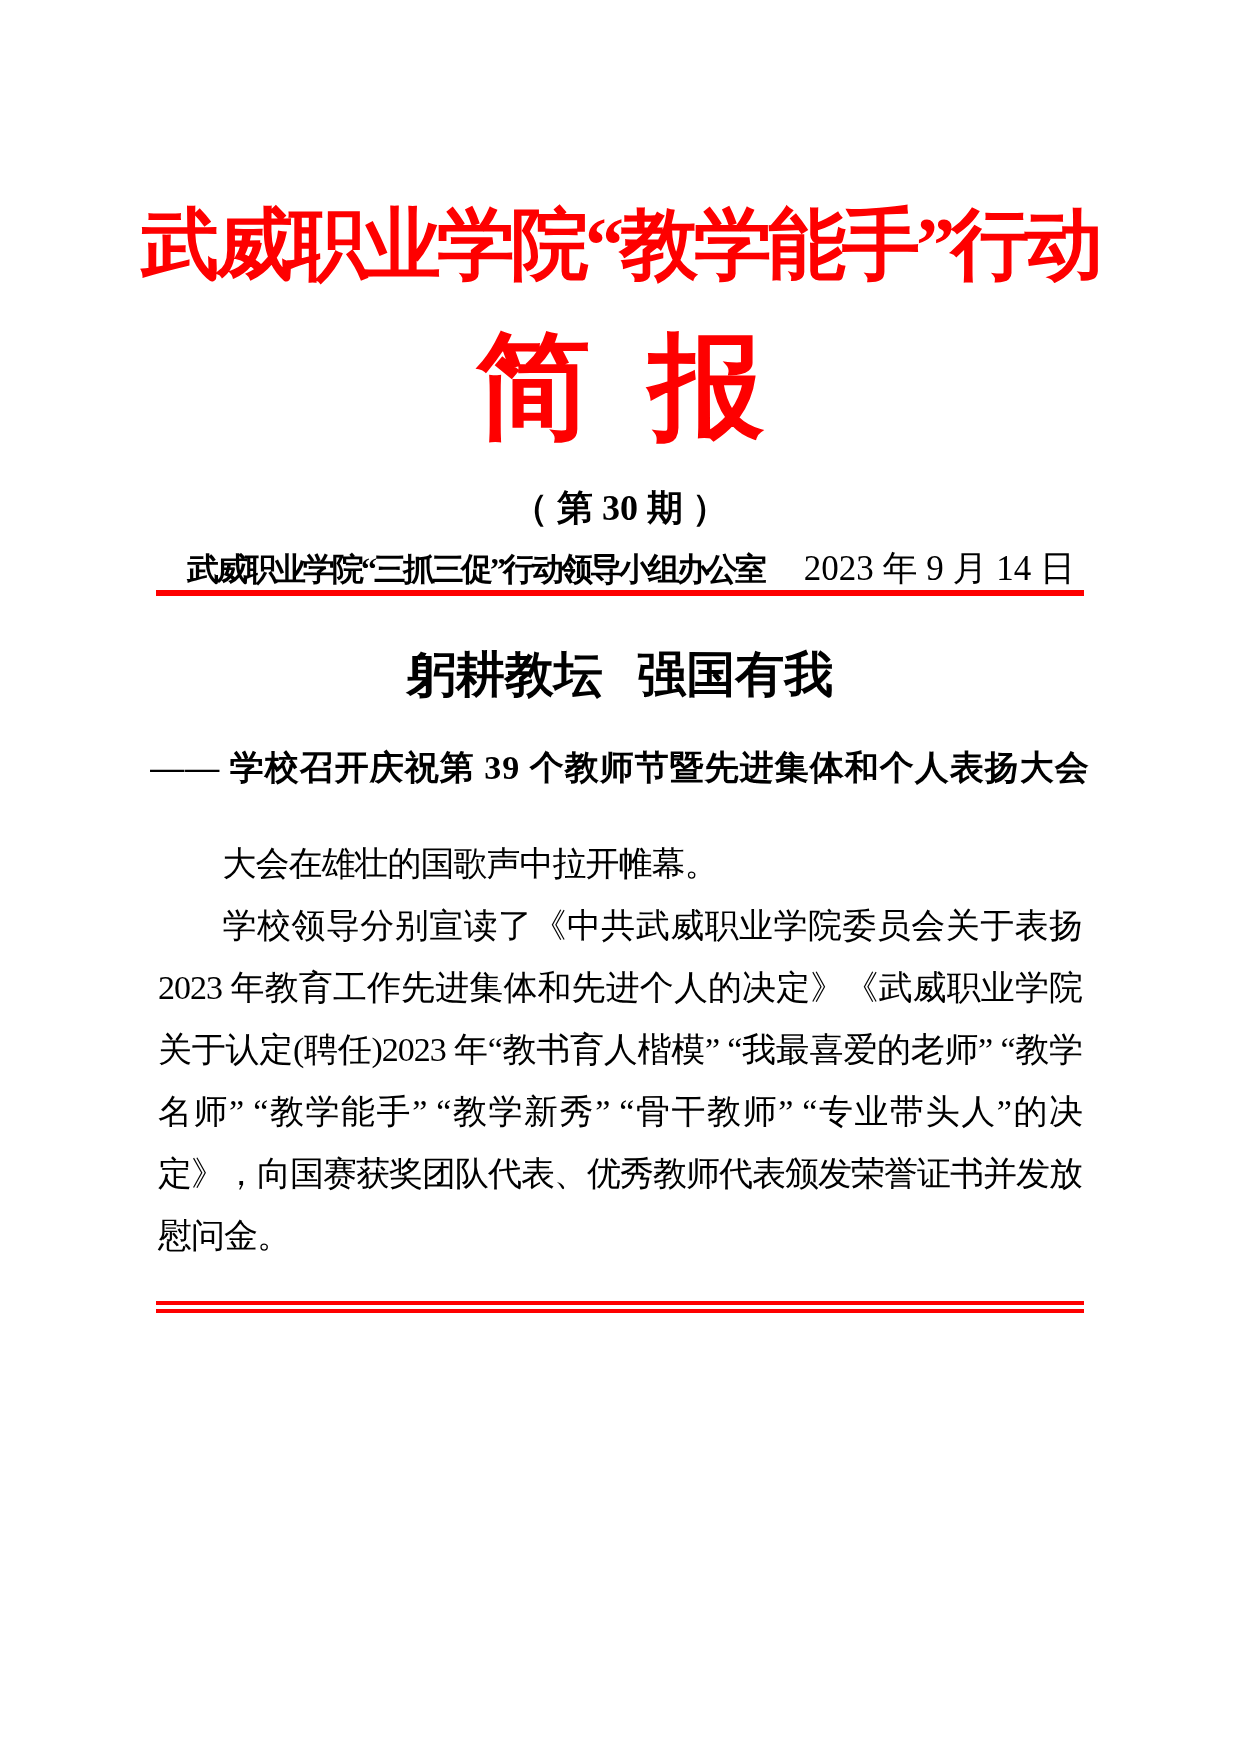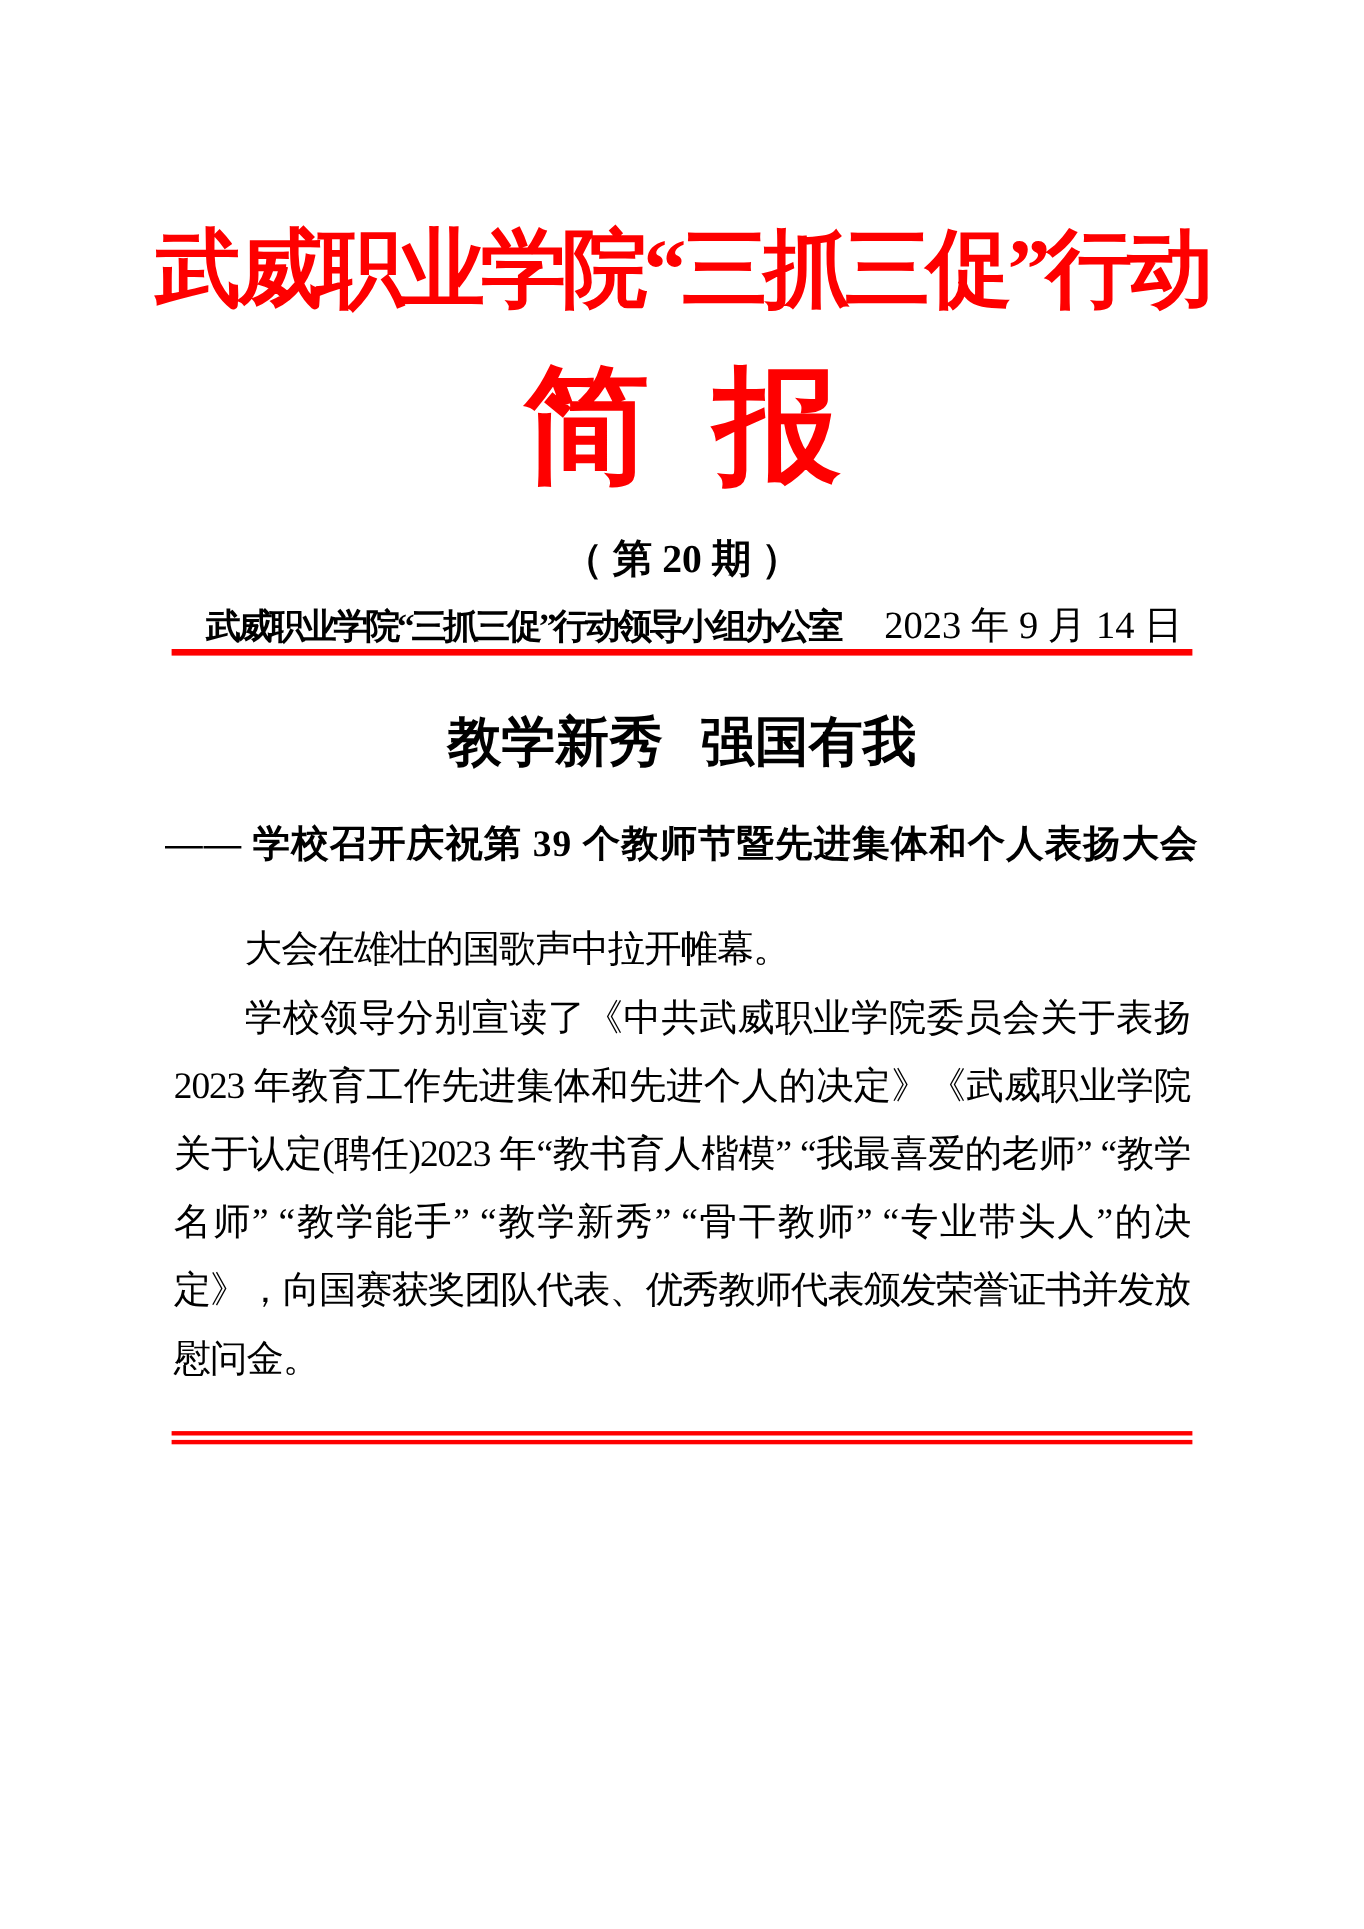--- a/index.html
+++ b/index.html
@@ -103,39 +103,39 @@
     border-bottom: 4px solid var(--accent, #fe0000);
     background: #ffffff;
   }
 </style>
 </head>
 <body>
 
 <div class="page">
 
   <header>
-    <h1 class="mast-title">武威职业学院“三抓三促”行动</h1>
+    <h1 class="mast-title">武威职业学院“教学能手”行动</h1>
 
     <div class="paper-name">
       <span>简</span>
       <span>报</span>
     </div>
 
-    <div class="issue">（ 第 20 期 ）</div>
+    <div class="issue">（ 第 30 期 ）</div>
 
     <div class="office-row">
       <span class="office">武威职业学院“三抓三促”行动领导小组办公室</span>
       <span class="date">2023 年 9 月 14 日</span>
     </div>
 
     <div class="rule-single"></div>
   </header>
 
   <main>
-    <h2 class="art-title">教学新秀 强国有我</h2>
+    <h2 class="art-title">躬耕教坛 强国有我</h2>
 
     <h3 class="art-subtitle">—— 学校召开庆祝第 39 个教师节暨先进集体和个人表扬大会</h3>
 
     <div class="body-text">
       <p>大会在雄壮的国歌声中拉开帷幕。</p>
       <p>学校领导分别宣读了《中共武威职业学院委员会关于表扬 2023 年教育工作先进集体和先进个人的决定》《武威职业学院关于认定(聘任)2023 年“教书育人楷模” “我最喜爱的老师” “教学名师” “教学能手” “教学新秀” “骨干教师” “专业带头人”的决定》，向国赛获奖团队代表、优秀教师代表颁发荣誉证书并发放慰问金。</p>
     </div>
 
     <div class="rule-double"></div>
   </main>

